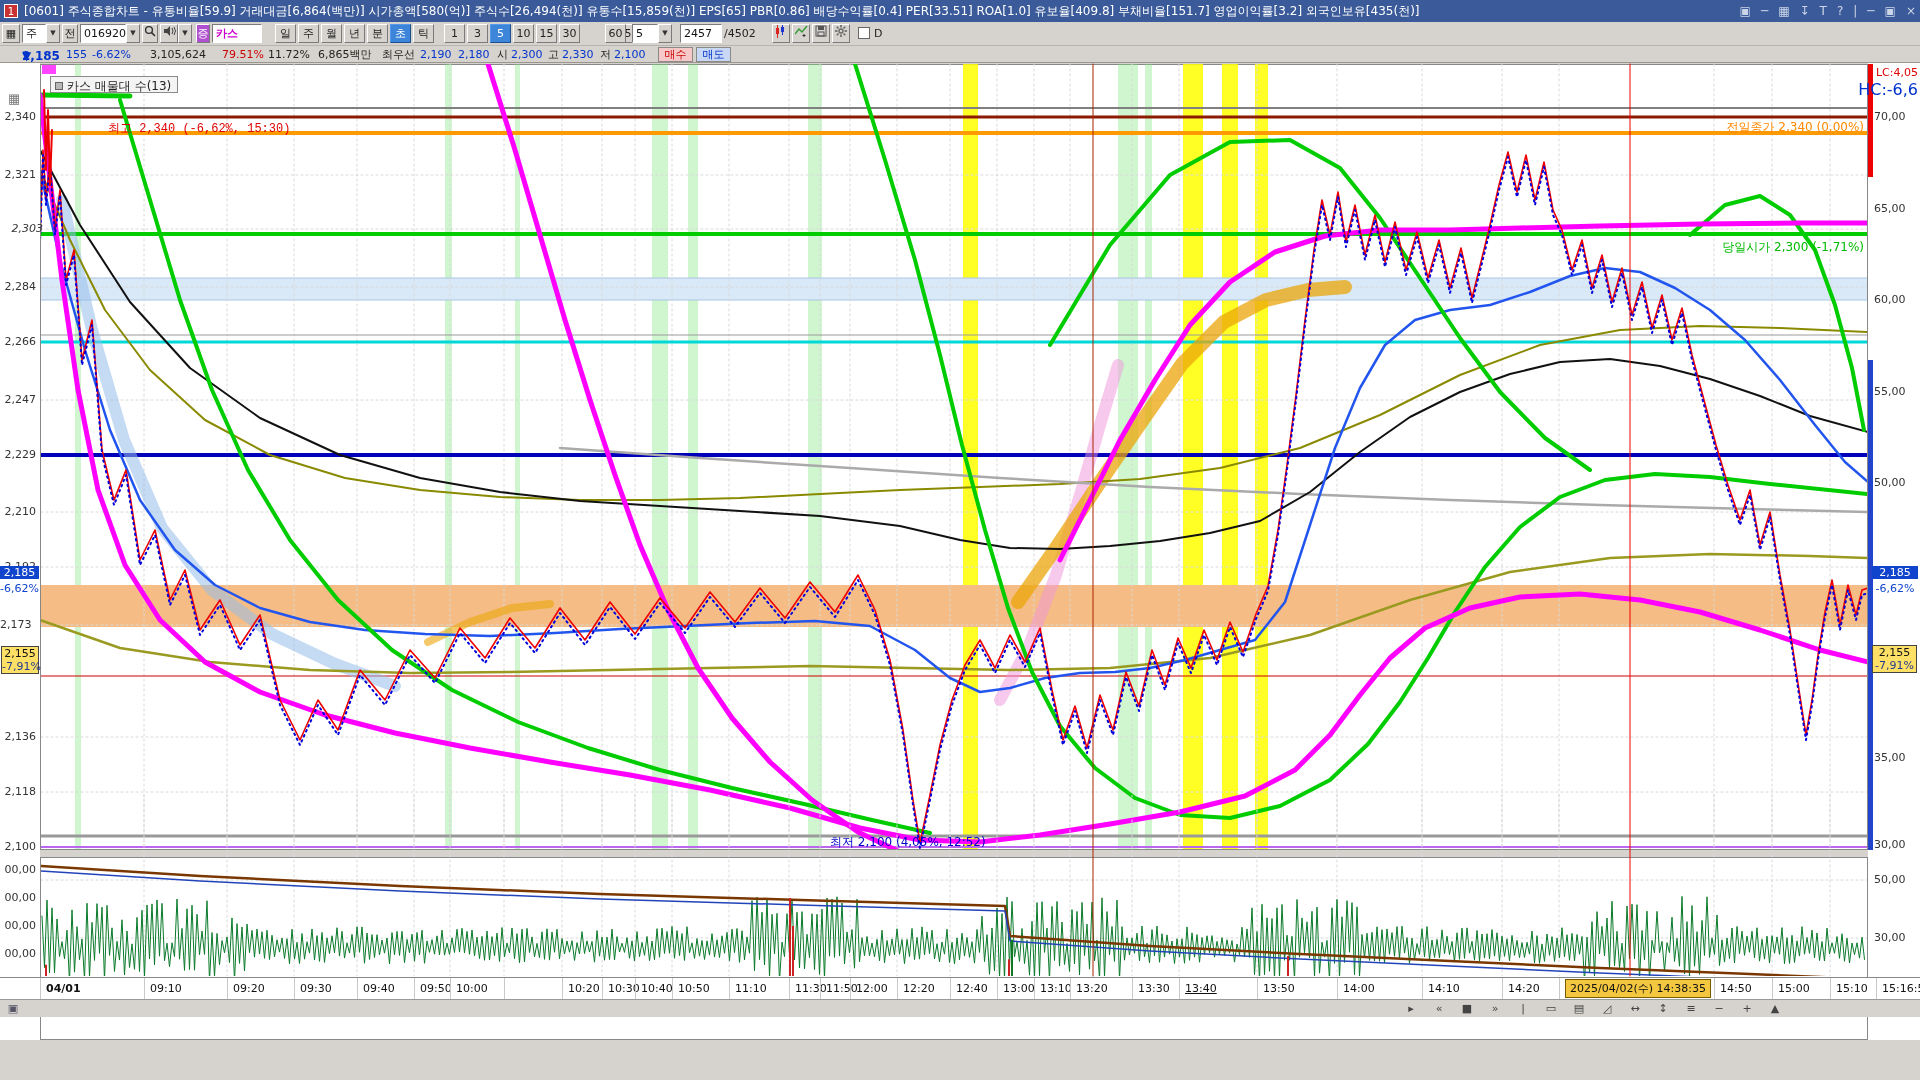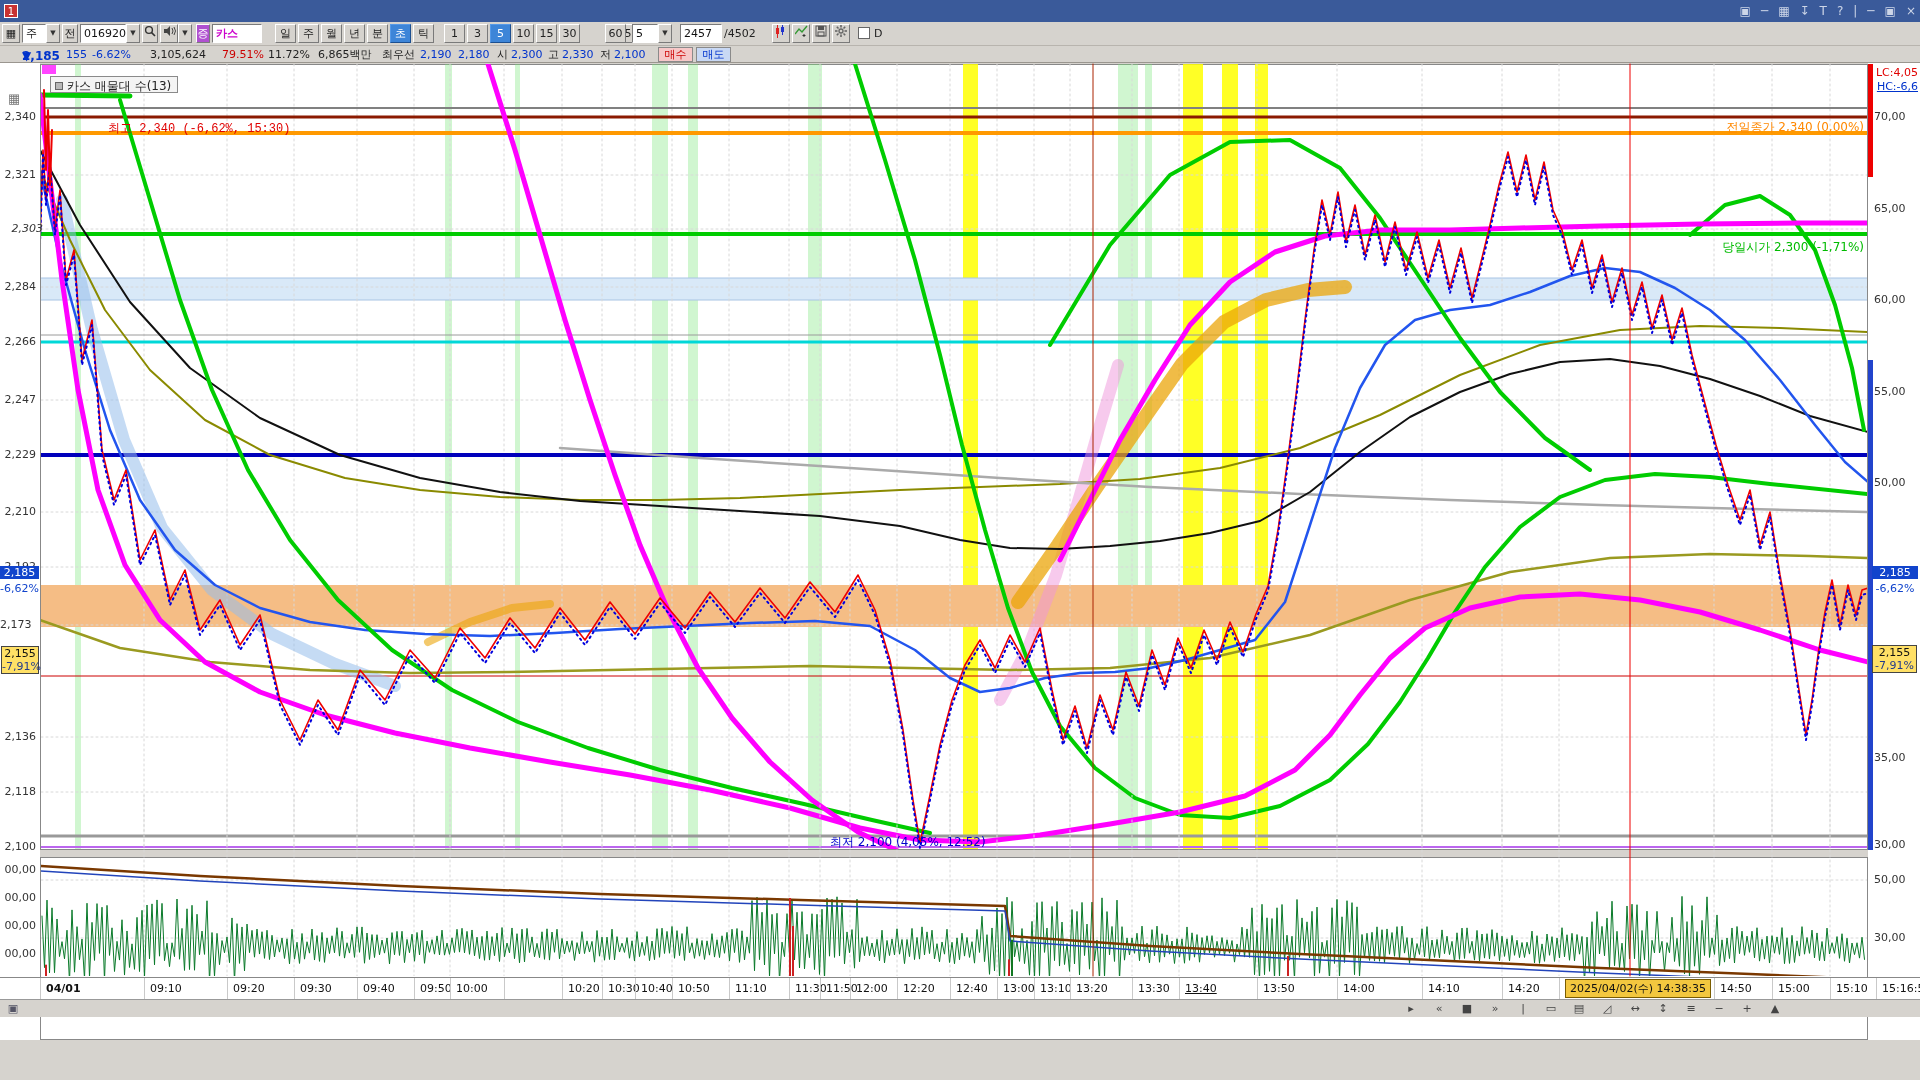--- a/index.html
+++ b/index.html
@@ -59,20 +59,21 @@
   .sico { position:absolute; top:1px; width:22px; height:15px; text-align:center; line-height:15px;
     color:#444; font-size:11px; }
 </style>
 </head>
 <body>
 
 <div id="app">
 
   <div id="titlebar">
     <div id="tb-badge">1</div>
+    <div id="tb-title">[0601] 주식종합차트 - 유통비율[59.9] 거래대금[6,864(백만)] 시가총액[580(억)] 주식수[26,494(천)] 유통수[15,859(천)] EPS[65] PBR[0.86] 배당수익률[0.4] PER[33.51] ROA[1.0] 유보율[409.8] 부채비율[151.7] 영업이익률[3.2] 외국인보유[435(천)]</div>
     <div id="tb-controls">
         <span>▣</span>
         <span>─</span>
         <span>▦</span>
         <span>↧</span>
         <span>T</span>
         <span>?</span>
         <span>|</span>
         <span>─</span>
         <span>▣</span>
@@ -941,21 +942,21 @@
 
     <div class="abs" style="left:42px;top:2px;width:14px;height:9px;background:#ff44ff;z-index:5"></div>
     <div id="legendbox"><span class="sq"></span><span>카스 매물대 수(13)</span></div>
     <div class="abs" style="left:8px;top:28px;color:#777;font-size:13px;z-index:5">▦</div>
 
     <div class="ann" style="left: 108px; color: rgb(224, 0, 0); top: 57px; font-family: Liberation Mono, monospace;">최고 2,340 (-6,62%, 15:30)</div>
     <div class="ann" style="right: 56px; color: rgb(255, 136, 0); top: 56px;">전일종가 2,340 (0,00%)</div>
     <div class="ann" style="right: 56px; color: rgb(0, 187, 0); top: 176px;">당일시가 2,300 (-1,71%)</div>
     <div class="ann" style="left: 830px; color: rgb(0, 0, 204); top: 771px;">최저 2,100 (4,05%, 12:52)</div>
     <div class="ann" style="right: 2px; color: rgb(224, 0, 0); font-size: 11px; top: 3px;">LC:4,05</div>
-    <div class="ann" style="right: 2px; color: rgb(0, 51, 204); font-size: 11px; top: 17px; text-decoration: underline;">HC:-6,6</div>
+    <div class="ann" style="right: 2px; color: rgb(0, 51, 204); font-size: 16px; top: 17px;">HC:-6,6</div>
 
     <div class="badge" style="left: 0px; width: 39px; background: rgb(17, 68, 204); color: rgb(255, 255, 255); top: 503px;">2,185</div>
     <div class="badge" style="left: 0px; width: 39px; color: rgb(17, 68, 204); top: 519px;">-6,62%</div>
     <div class="badge" style="left: 1px; width: 38px; background: rgb(255, 224, 102); border: 1px solid rgb(68, 68, 68); color: rgb(17, 17, 17); top: 583px;"><span>2,155</span><br><span style="color:#223a8c">-7,91%</span></div>
     <div class="badge" style="left: 1872px; width: 46px; background: rgb(17, 68, 204); color: rgb(255, 255, 255); top: 503px;">2,185</div>
     <div class="badge" style="left: 1872px; width: 46px; color: rgb(17, 68, 204); top: 519px;">-6,62%</div>
     <div class="badge" style="left: 1872px; width: 45px; background: rgb(255, 224, 102); border: 1px solid rgb(68, 68, 68); color: rgb(17, 17, 17); top: 582px;"><span>2,155</span><br><span style="color:#223a8c">-7,91%</span></div>
   <div class="axlabel" style="top: 47px; left: 0px; width: 36px; text-align: right;">2,340</div>
       <div class="axlabel" style="top: 105px; left: 0px; width: 36px; text-align: right;">2,321</div>
       <div class="axlabel" style="top: 159px; left: 7px; width: 36px; text-align: right; font-style: italic;">2,303</div>

